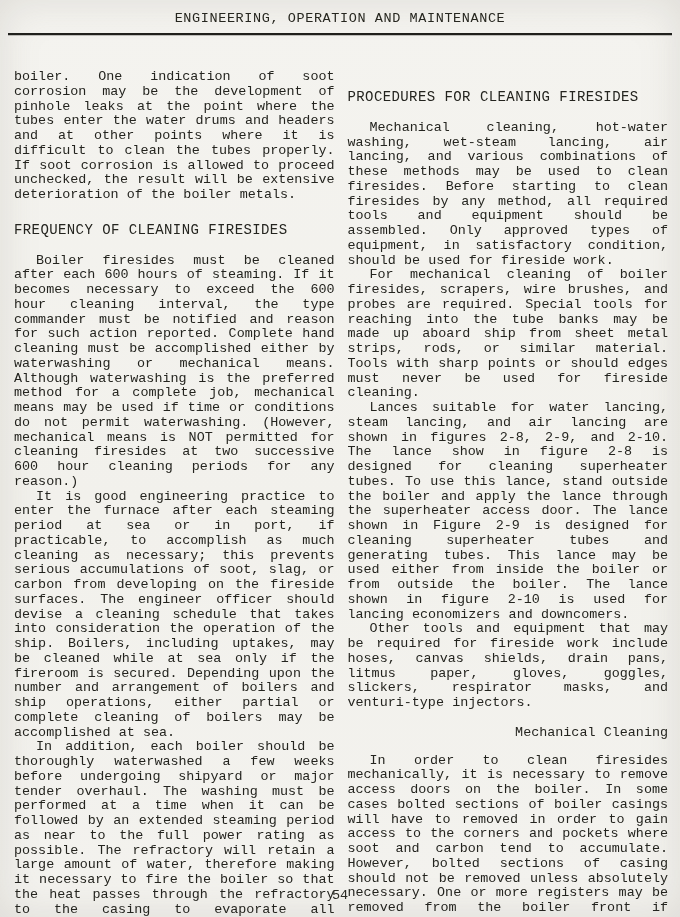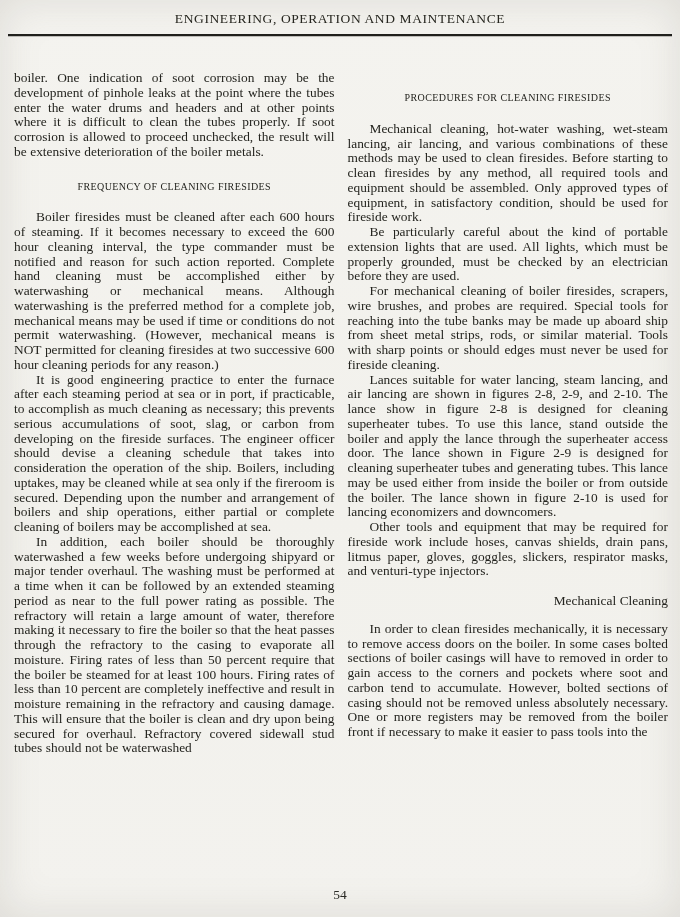--- a/index.html
+++ b/index.html
@@ -14,20 +14,21 @@
     color: #24241f;
     overflow: hidden;
   }
   .page {
     position: relative;
     width: 680px;
     height: 917px;
     background: linear-gradient(180deg, #f4f3ef 0%, #f2f1ec 55%, #f3f2ee 100%);
     box-shadow: inset 0 0 40px rgba(120,115,105,0.18);
     box-sizing: border-box;
+    font-family: Liberation Mono, monospace;
   }
   .running-head {
     text-align: center;
     padding-top: 11px;
     font-size: 13.5px;
     letter-spacing: 0.6px;
     color: #26261f;
     white-space: nowrap;
   }
   .head-rule {
@@ -53,25 +54,25 @@
     word-spacing: 0.2px;
     margin-top: 24px;
   }
   .col p {
     margin: 0;
   }
   .col p.ind {
     text-indent: 22px;
   }
   .section-heading {
-    font-size: 10px;
+    font-size: 14px;
     font-weight: normal;
     letter-spacing: 0.4px;
     margin: 20px 0 16px 0;
-    text-align: center;
+    text-align: left;
     white-space: nowrap;
   }
   .sub-heading {
     font-size: 13.4px;
     font-weight: normal;
     margin: 15px 0 13px 0;
     text-align: right;
   }
   .page-number {
     position: absolute;
@@ -98,21 +99,20 @@
       <p>boiler. One indication of soot corrosion may be the development of pinhole leaks at the point where the tubes enter the water drums and headers and at other points where it is difficult to clean the tubes properly. If soot corrosion is allowed to proceed unchecked, the result will be extensive deterioration of the boiler metals.</p>
       <h2 class="section-heading">FREQUENCY OF CLEANING FIRESIDES</h2>
       <p class="ind">Boiler firesides must be cleaned after each 600 hours of steaming. If it becomes necessary to exceed the 600 hour cleaning interval, the type commander must be notified and reason for such action reported. Complete hand cleaning must be accomplished either by waterwashing or mechanical means. Although waterwashing is the preferred method for a complete job, mechanical means may be used if time or conditions do not permit waterwashing. (However, mechanical means is NOT permitted for cleaning firesides at two successive 600 hour cleaning periods for any reason.)</p>
       <p class="ind">It is good engineering practice to enter the furnace after each steaming period at sea or in port, if practicable, to accomplish as much cleaning as necessary; this prevents serious accumulations of soot, slag, or carbon from developing on the fireside surfaces. The engineer officer should devise a cleaning schedule that takes into consideration the operation of the ship. Boilers, including uptakes, may be cleaned while at sea only if the fireroom is secured. Depending upon the number and arrangement of boilers and ship operations, either partial or complete cleaning of boilers may be accomplished at sea.</p>
       <p class="ind">In addition, each boiler should be thoroughly waterwashed a few weeks before undergoing shipyard or major tender overhaul. The washing must be performed at a time when it can be followed by an extended steaming period as near to the full power rating as possible. The refractory will retain a large amount of water, therefore making it necessary to fire the boiler so that the heat passes through the refractory to the casing to evaporate all moisture. Firing rates of less than 50 percent require that the boiler be steamed for at least 100 hours. Firing rates of less than 10 percent are completely ineffective and result in moisture remaining in the refractory and causing damage. This will ensure that the boiler is clean and dry upon being secured for overhaul. Refractory covered sidewall stud tubes should not be waterwashed</p>
     </div>
 
     <div class="col">
       <h2 class="section-heading">PROCEDURES FOR CLEANING FIRESIDES</h2>
       <p class="ind">Mechanical cleaning, hot-water washing, wet-steam lancing, air lancing, and various combinations of these methods may be used to clean firesides. Before starting to clean firesides by any method, all required tools and equipment should be assembled. Only approved types of equipment, in satisfactory condition, should be used for fireside work.</p>
-      <p class="ind">Be particularly careful about the kind of portable extension lights that are used. All lights, which must be properly grounded, must be checked by an electrician before they are used.</p>
       <p class="ind">For mechanical cleaning of boiler firesides, scrapers, wire brushes, and probes are required. Special tools for reaching into the tube banks may be made up aboard ship from sheet metal strips, rods, or similar material. Tools with sharp points or should edges must never be used for fireside cleaning.</p>
       <p class="ind">Lances suitable for water lancing, steam lancing, and air lancing are shown in figures 2-8, 2-9, and 2-10. The lance show in figure 2-8 is designed for cleaning superheater tubes. To use this lance, stand outside the boiler and apply the lance through the superheater access door. The lance shown in Figure 2-9 is designed for cleaning superheater tubes and generating tubes. This lance may be used either from inside the boiler or from outside the boiler. The lance shown in figure 2-10 is used for lancing economizers and downcomers.</p>
       <p class="ind">Other tools and equipment that may be required for fireside work include hoses, canvas shields, drain pans, litmus paper, gloves, goggles, slickers, respirator masks, and venturi-type injectors.</p>
       <h3 class="sub-heading">Mechanical Cleaning</h3>
       <p class="ind">In order to clean firesides mechanically, it is necessary to remove access doors on the boiler. In some cases bolted sections of boiler casings will have to removed in order to gain access to the corners and pockets where soot and carbon tend to accumulate. However, bolted sections of casing should not be removed unless absolutely necessary. One or more registers may be removed from the boiler front if necessary to make it easier to pass tools into the</p>
     </div>
 
   </div>
 
   <div class="page-number">54</div>

